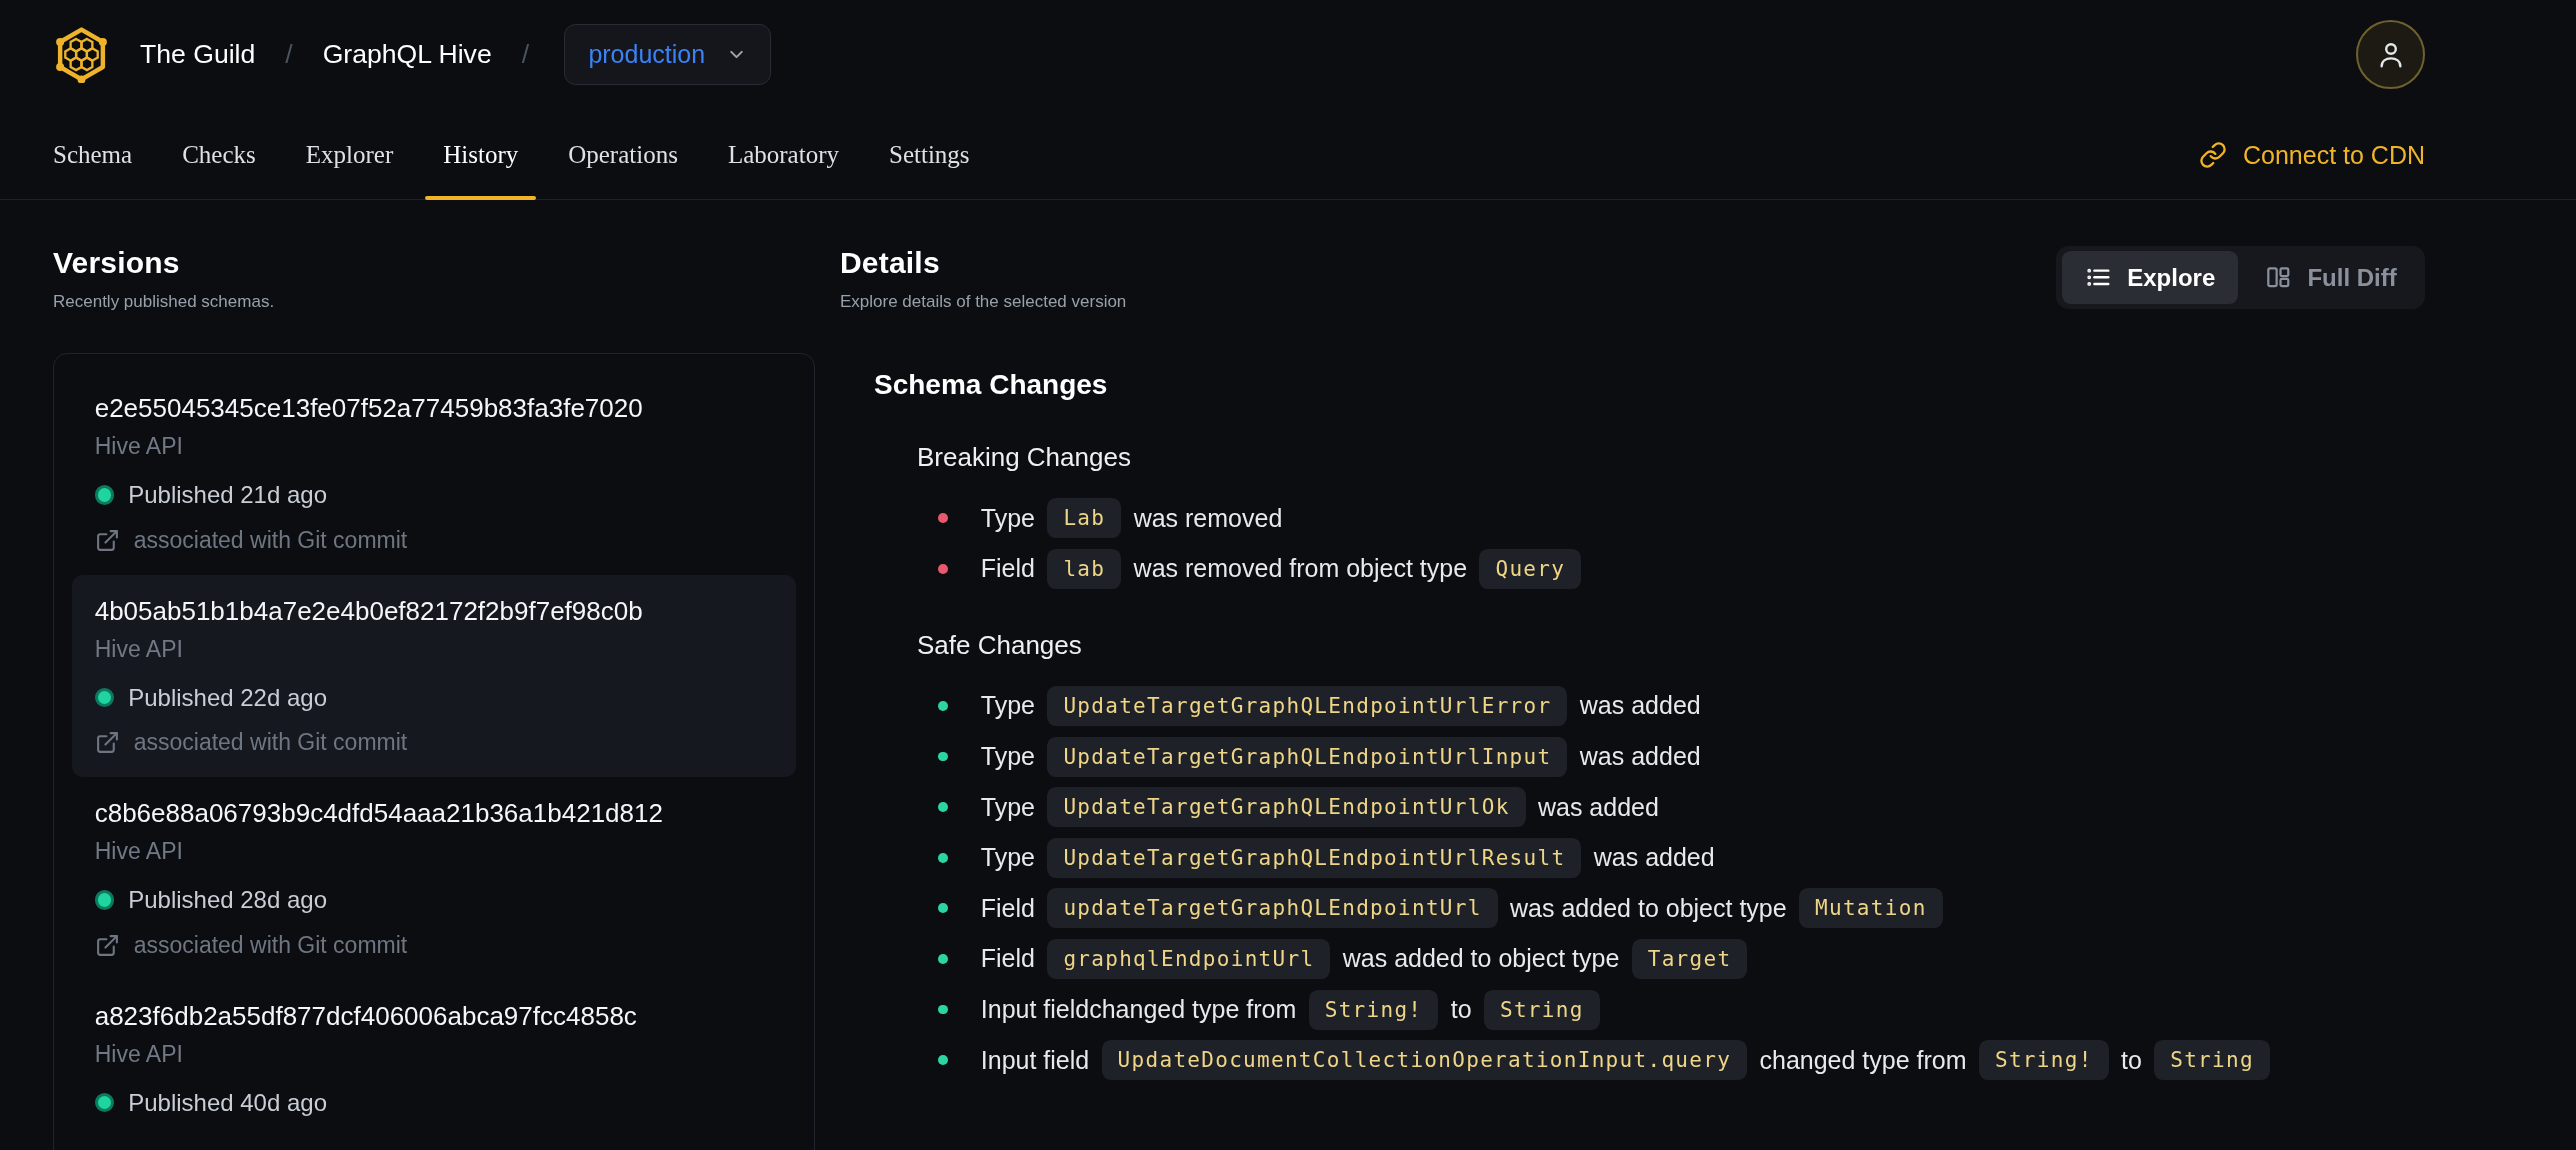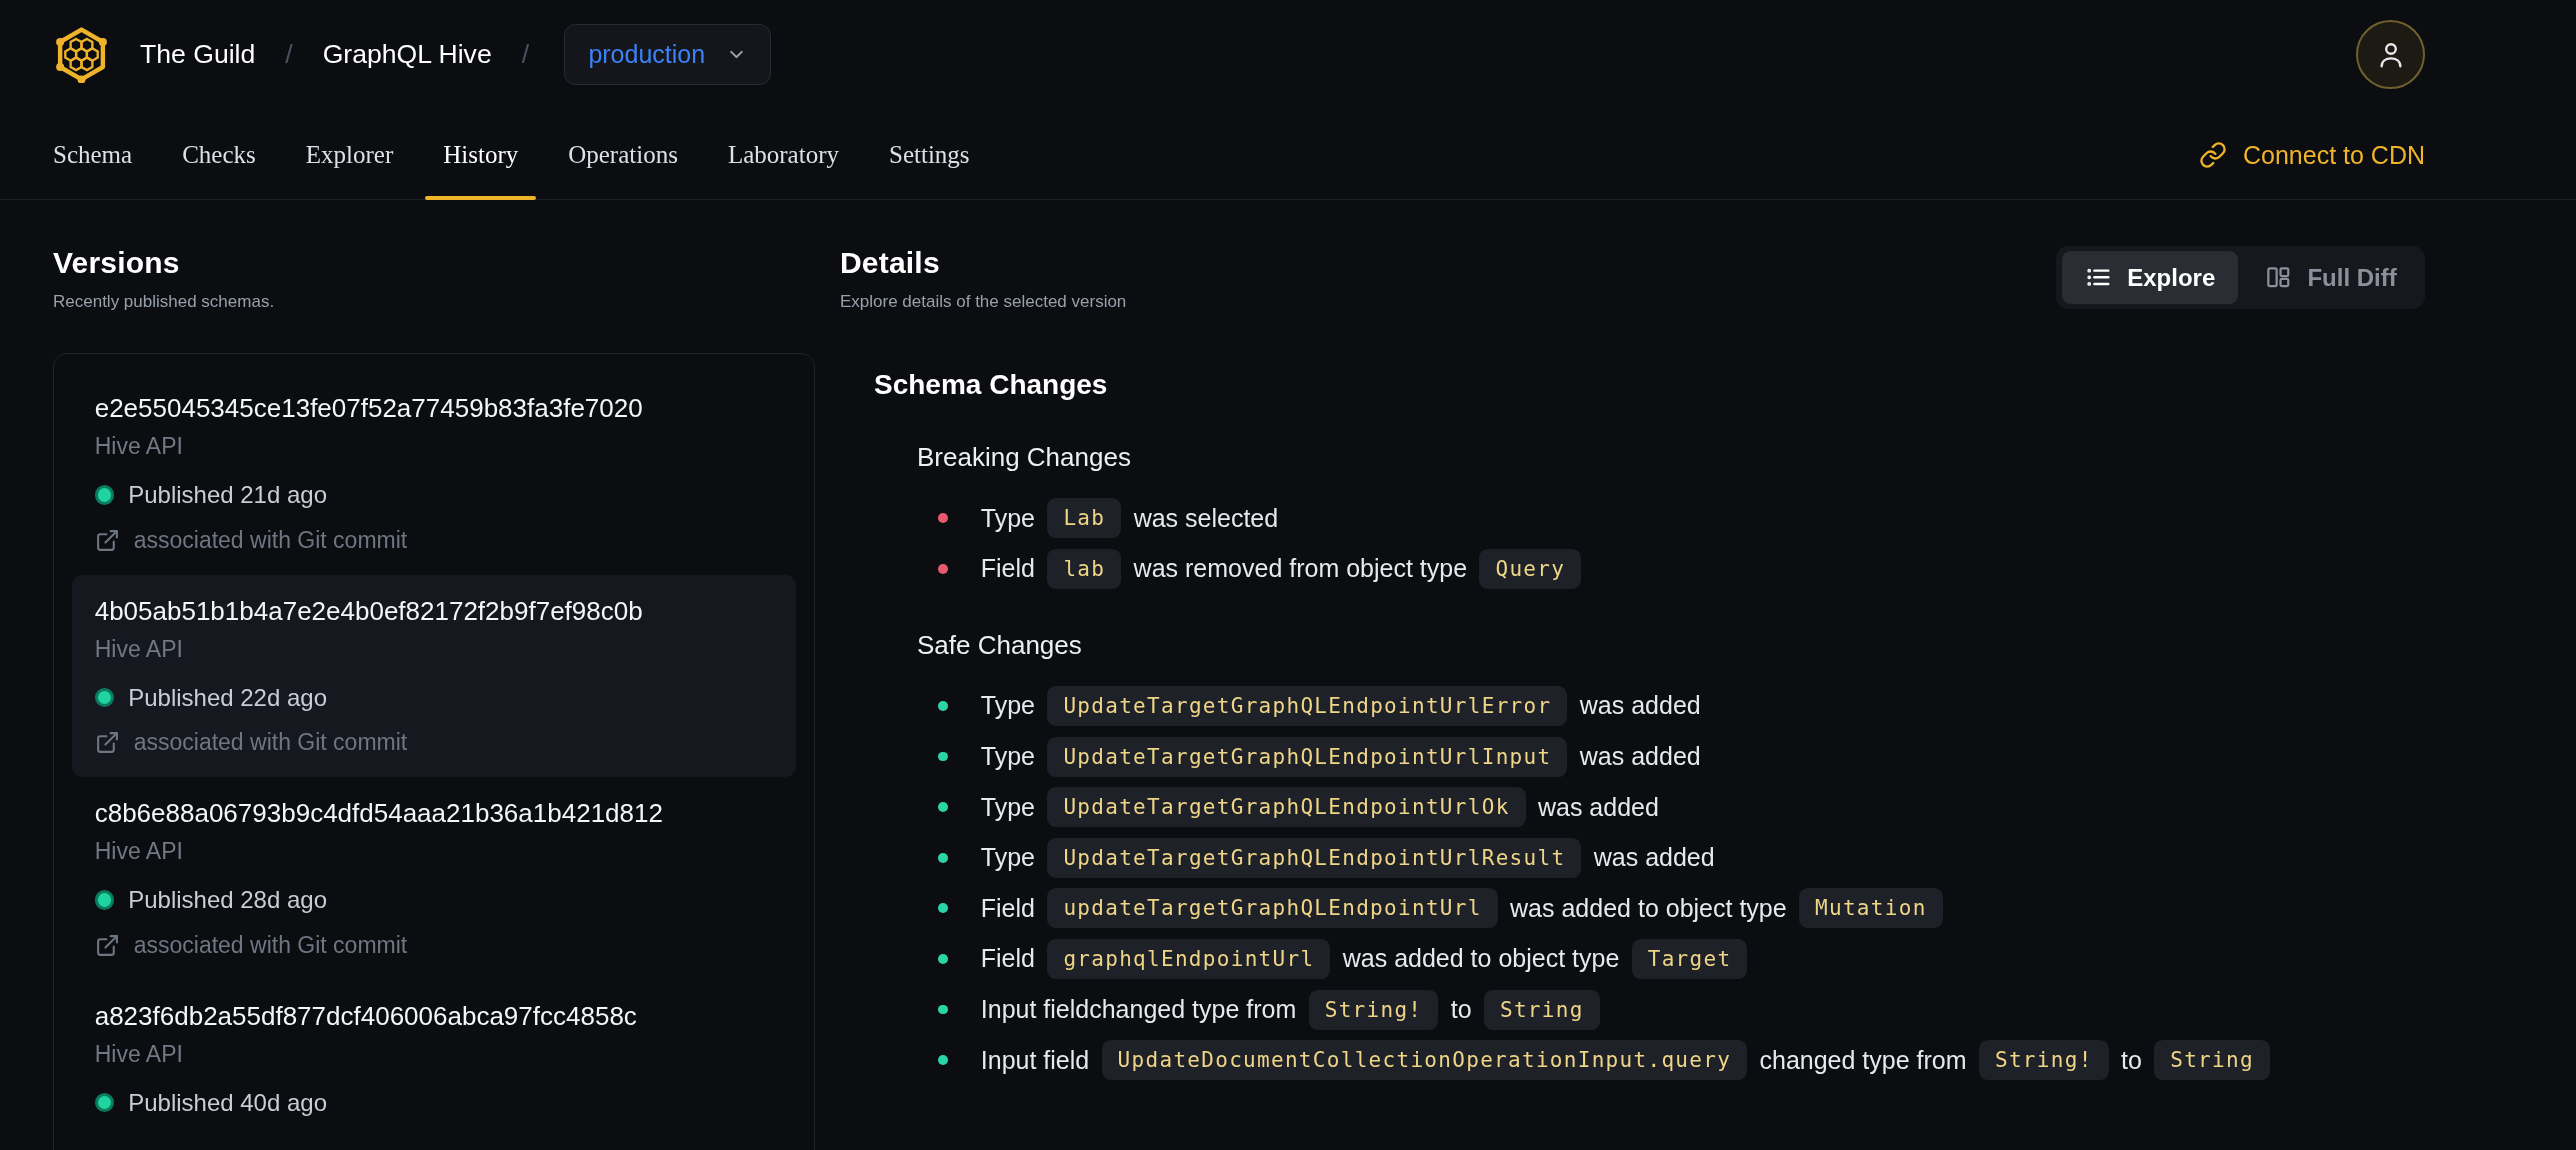--- a/index.html
+++ b/index.html
@@ -277,21 +277,21 @@
     <div class="schema-changes">
       <h2 class="sc-title">Schema Changes</h2>
       <div id="change-groups">
           <div class="group">
     <h3 class="group-title">Breaking Changes</h3>
     <ul class="changes">
               <li class="change">
                 <span class="bullet breaking"></span>
                 <span class="seg">Type</span>
                 <code class="chip">Lab</code>
-                <span class="seg">was selected</span>
+                <span class="seg">was removed</span>
               </li>
               <li class="change">
                 <span class="bullet breaking"></span>
                 <span class="seg">Field</span>
                 <code class="chip">lab</code>
                 <span class="seg">was removed from object type</span>
                 <code class="chip">Query</code>
               </li>
             </ul>
   </div>

